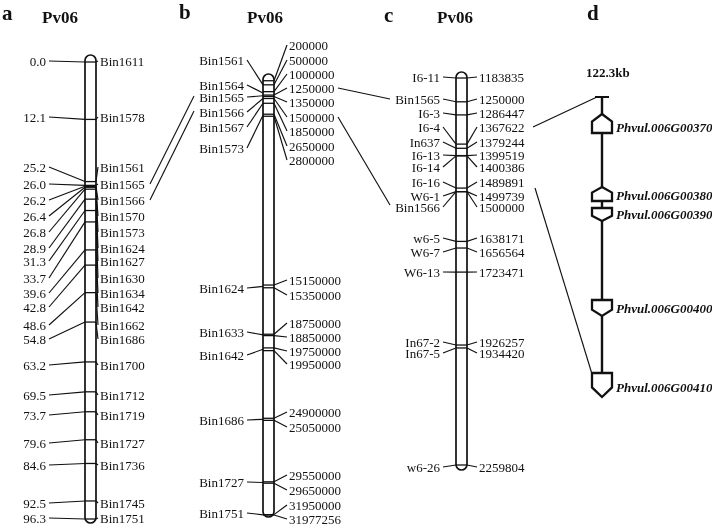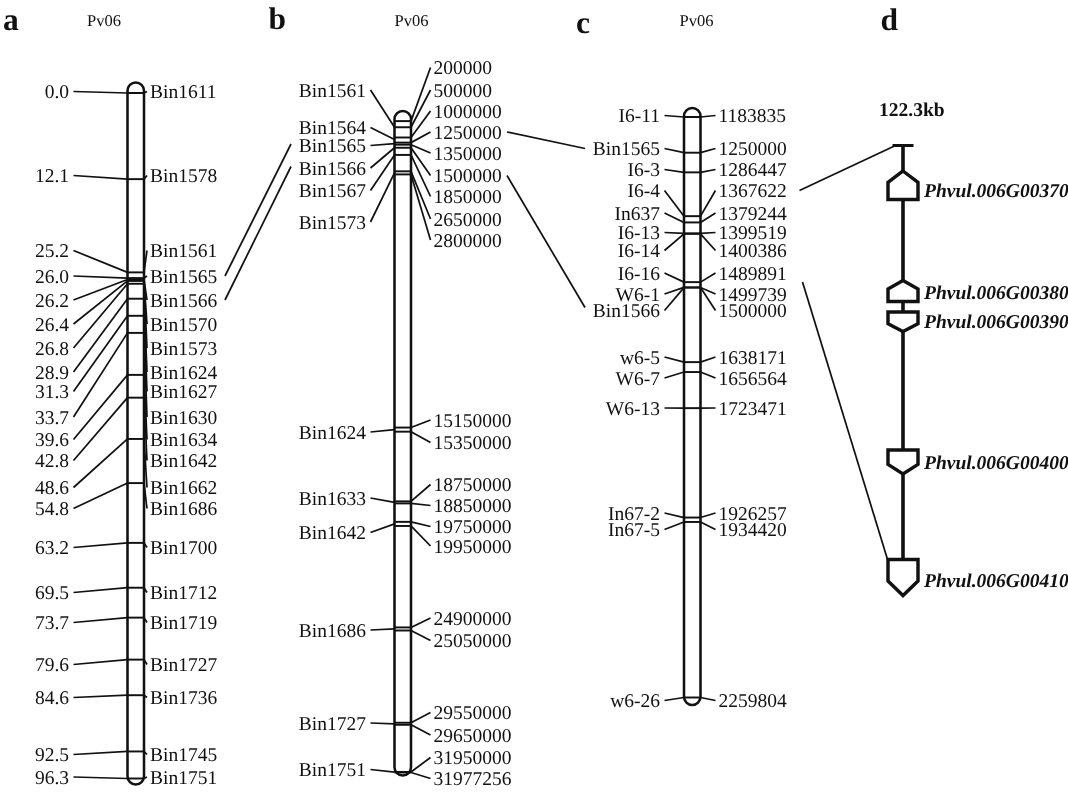--- a/index.html
+++ b/index.html
@@ -1,19 +1,19 @@
 <!DOCTYPE html>
 <html><head>
 <meta charset="utf-8">
 <style>
   html,body{margin:0;padding:0;background:#ffffff;}
   #figure{position:relative;width:712px;height:530px;background:#ffffff;
           font-family:"Liberation Serif",serif;color:#111;overflow:hidden;}
   .panel-letter{position:absolute;font-weight:bold;font-size:21px;line-height:1;}
-  .panel-header{position:absolute;font-weight:normal;font-size:11px;line-height:1;margin-left:16px;}
+  .panel-header{position:absolute;font-weight:bold;font-size:17px;line-height:1;}
   .region-size{position:absolute;font-weight:bold;font-size:13px;line-height:1;}
   svg text{font-family:"Liberation Serif",serif;font-size:13px;fill:#111;}
   svg text.gene-label{font-style:italic;font-weight:bold;font-size:13px;}
 </style>
 </head>
 <body>
 
 <div id="figure">
   <span class="panel-letter" id="pl-a" style="left: 2px; top: 3px;">a</span>
   <span class="panel-header" id="ph-a" style="left: 42px; top: 9px;">Pv06</span>

